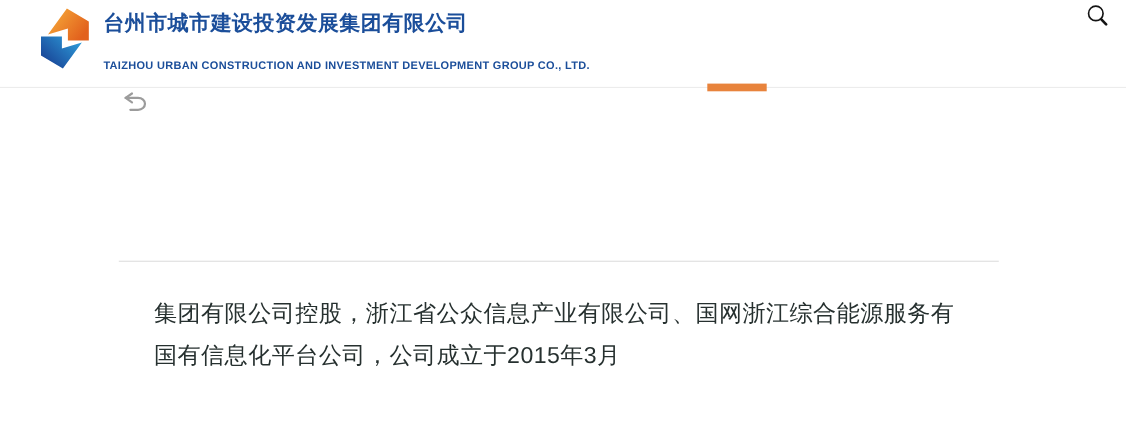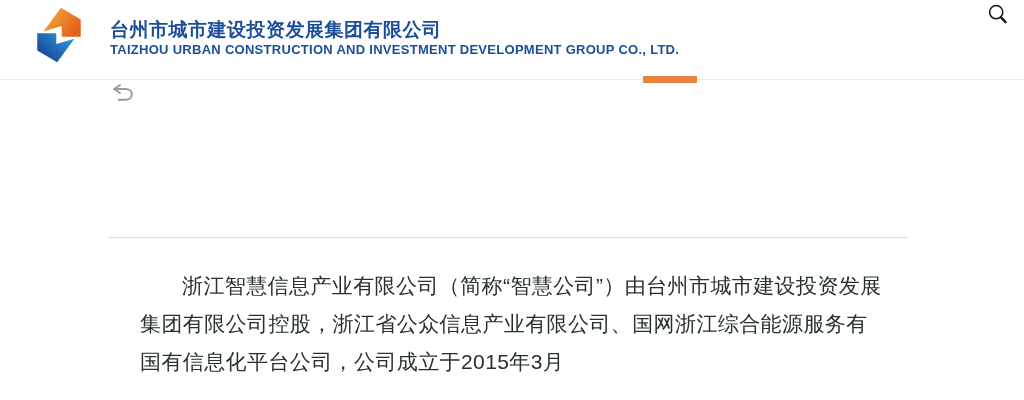--- a/index.html
+++ b/index.html
@@ -17,36 +17,34 @@
     position: absolute;
     left: 0; top: 0;
     width: 1024px; height: 80px;
     background: #ffffff;
     border-bottom: 1px solid #ececec;
   }
   .brand {
     position: absolute;
     left: 34px; top: 6px;
     display: flex;
-    align-items: center;
-    gap: 16px;
   }
   .brand-logo { width: 50px; height: 58px; display: block; }
   .brand-text { margin-left: 10px; padding-top: 4px; }
   .brand-title {
     font-size: 19px;
     font-weight: 700;
     color: #1b4e9a;
     letter-spacing: 0.5px;
     line-height: 24px;
     white-space: nowrap;
   }
   .brand-subtitle {
-    margin-top: 0;
-    font-size: 13px;
+    margin-top: 21px;
+    font-size: 10px;
     font-weight: 700;
     color: #1b4e9a;
     letter-spacing: 0.28px;
     white-space: nowrap;
   }
   .search-btn {
     position: absolute;
     right: 15px; top: 3px;
     width: 22px; height: 22px;
     background: transparent;
@@ -139,16 +137,15 @@
     <svg width="24" height="20" viewBox="0 0 24 20">
       <path d="M9 3 L3.2 7 L9 11" fill="none" stroke="#9c9c9c" stroke-width="2" stroke-linecap="round" stroke-linejoin="round"></path>
       <path d="M3.2 7 H14.5 C18.2 7 20.8 9.4 20.8 12.4 C20.8 15.4 18.2 17.8 14.5 17.8 H7.5" fill="none" stroke="#9c9c9c" stroke-width="2" stroke-linecap="round"></path>
     </svg>
   </span>
 </button>
 
 <div class="content-divider"></div>
 
 <article class="article">
-  <div class="article-line indent">浙江智慧信息产业有限公司（简称“智慧公司”）由台州市城市建设投资发展</div>
   <div class="article-line">集团有限公司控股，浙江省公众信息产业有限公司、国网浙江综合能源服务有</div>
   <div class="article-line">国有信息化平台公司，公司成立于2015年3月</div>
 </article>
 
 </body></html>

